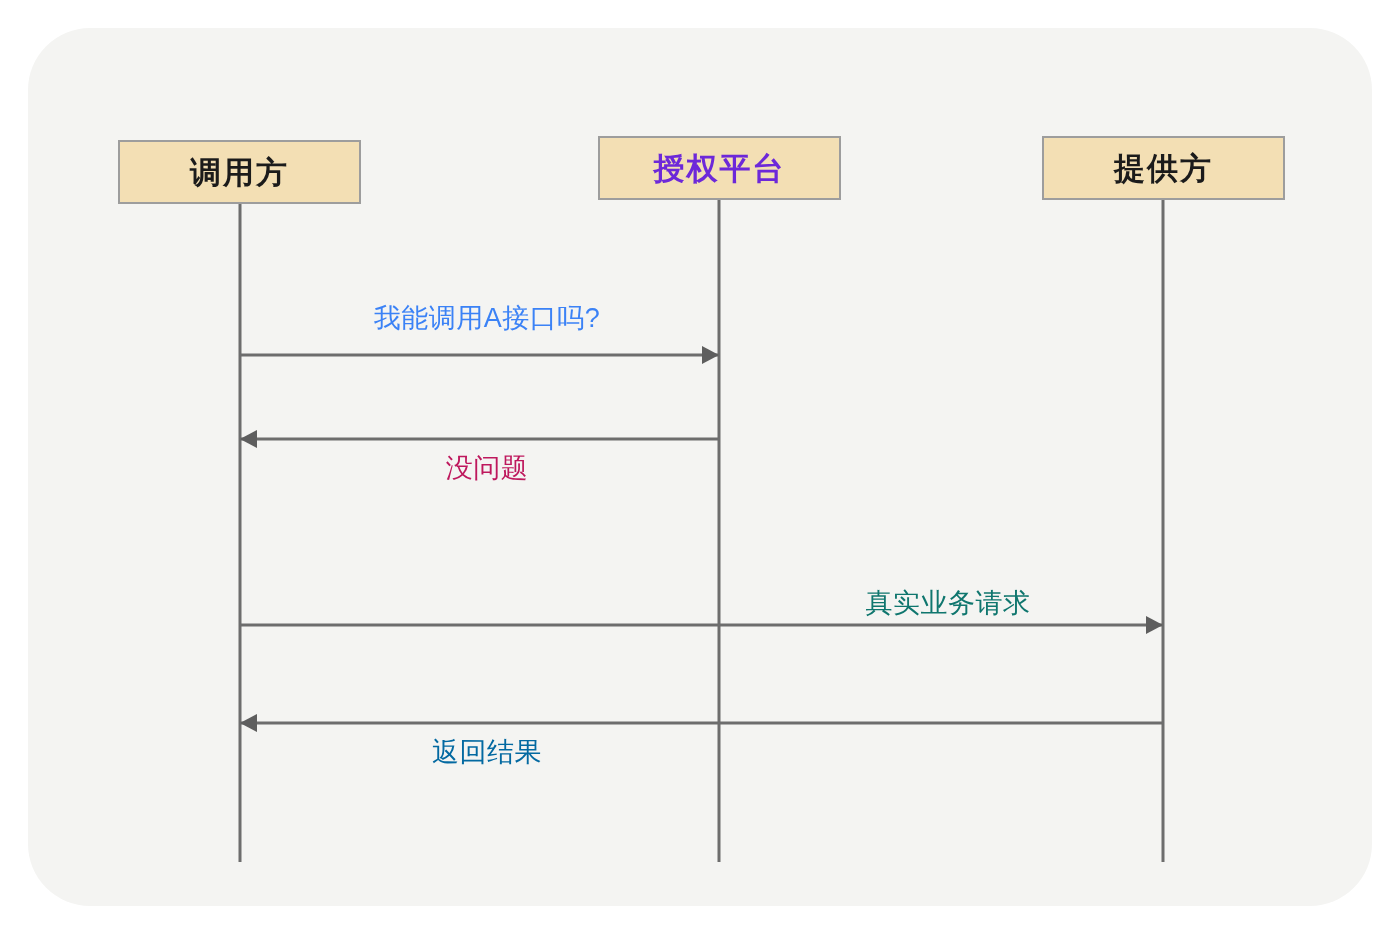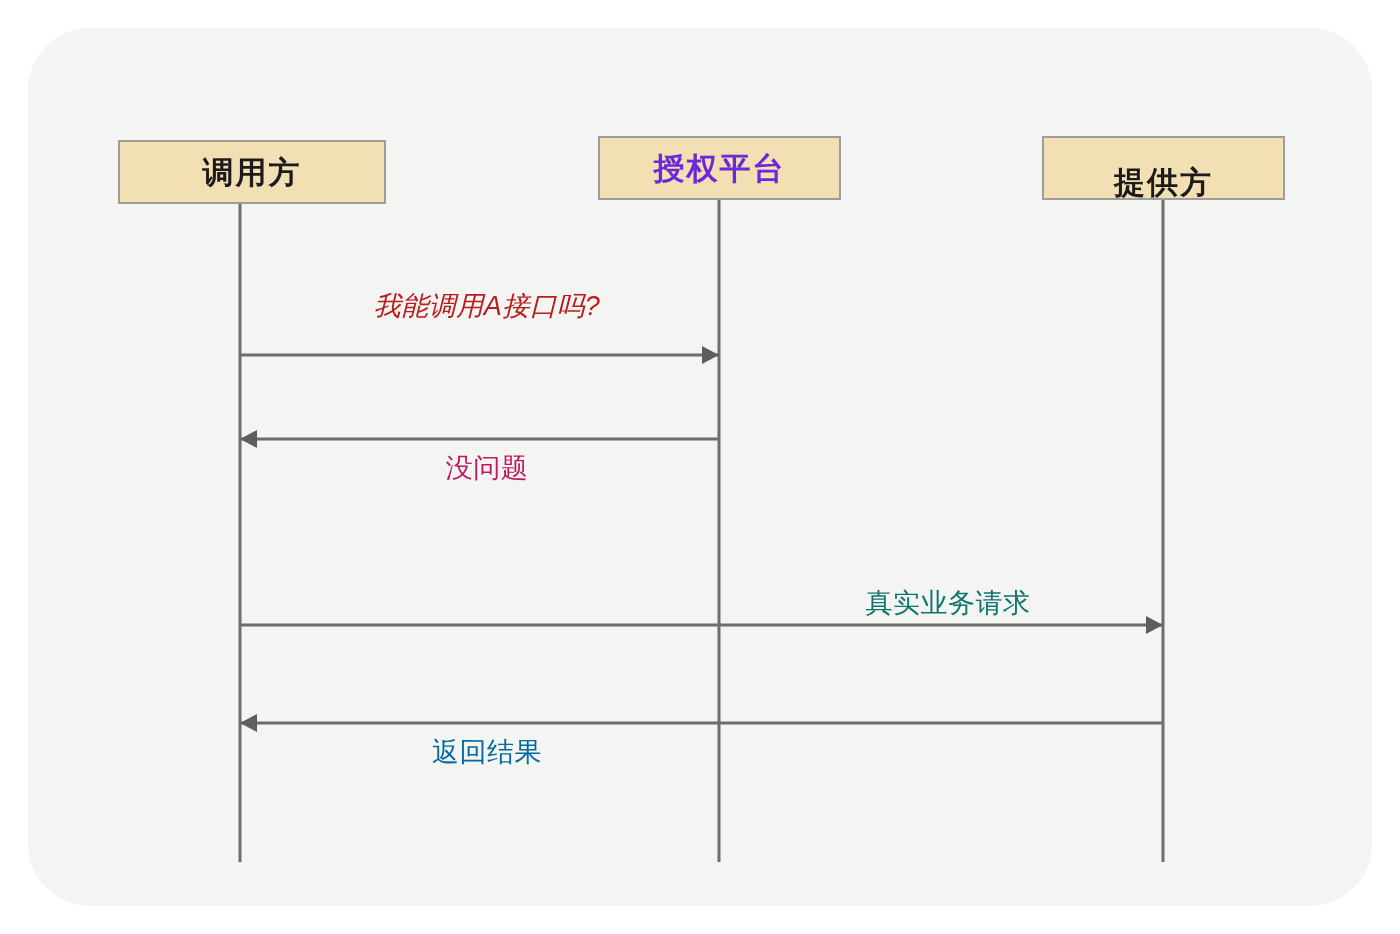--- a/index.html
+++ b/index.html
@@ -112,41 +112,41 @@
   <div id="lifelines-layer">
       <div class="lifeline" style="left: 240px; top: 204px; height: 658px; background: rgb(109, 109, 109);"></div>
       <div class="lifeline" style="left: 719px; top: 200px; height: 662px; background: rgb(109, 109, 109);"></div>
       <div class="lifeline" style="left: 1163px; top: 200px; height: 662px; background: rgb(109, 109, 109);"></div>
     </div>
   <div id="messages-layer">
       <div class="message" style="left: 240px; top: 355px; width: 479px;">
         <div class="msg-line" style="width: 479px; background: rgb(109, 109, 109);"></div>
         <div class="arrowhead right" style="left: 479px; border-left-color: rgb(94, 94, 94);"></div>
       </div>
-      <div class="msg-label above" style="left: 487px; top: 320px; color: #b91c1c; font-style: italic;">我能调用A接口吗?</div>
+      <div class="msg-label above" style="left: 487px; top: 332px; color: #3b82f6;">我能调用A接口吗?</div>
       <div class="message" style="left: 240px; top: 439px; width: 479px;">
         <div class="msg-line" style="width: 479px; background: rgb(109, 109, 109);"></div>
         <div class="arrowhead left" style="left: 0px; border-right-color: rgb(94, 94, 94);"></div>
       </div>
       <div class="msg-label below" style="left: 487px; top: 455px; color: #be185d;">没问题</div>
       <div class="message" style="left: 240px; top: 625px; width: 923px;">
         <div class="msg-line" style="width: 923px; background: rgb(109, 109, 109);"></div>
         <div class="arrowhead right" style="left: 923px; border-left-color: rgb(94, 94, 94);"></div>
       </div>
       <div class="msg-label above" style="left: 948px; top: 609px; color: #0f766e; margin-top: 8px;">真实业务请求</div>
       <div class="message" style="left: 240px; top: 723px; width: 923px;">
         <div class="msg-line" style="width: 923px; background: rgb(109, 109, 109);"></div>
         <div class="arrowhead left" style="left: 0px; border-right-color: rgb(94, 94, 94);"></div>
       </div>
       <div class="msg-label below" style="left: 487px; top: 739px; color: #0369a1;">返回结果</div>
     </div>
   <div id="participants-layer">
-      <div class="participant-box" style="left: 118px; top: 140px; width: 268px; height: 64px; background: rgb(243, 223, 180); border-color: rgb(157, 157, 157);">
+      <div class="participant-box" style="left: 118px; top: 140px; width: 243px; height: 64px; background: rgb(243, 223, 180); border-color: rgb(157, 157, 157);">
         <span class="participant-label" style="color: rgb(27, 27, 27);">调用方</span>
       </div>
       <div class="participant-box" style="left: 598px; top: 136px; width: 243px; height: 64px; background: rgb(243, 223, 180); border-color: rgb(157, 157, 157);">
         <span class="participant-label" style="color: #6d28d9;">授权平台</span>
       </div>
-      <div class="participant-box" style="left: 1042px; top: 136px; width: 243px; height: 64px; background: rgb(243, 223, 180); border-color: rgb(157, 157, 157); align-items: flex-end;">
+      <div class="participant-box" style="left: 1042px; top: 136px; width: 243px; height: 64px; background: rgb(243, 223, 180); border-color: rgb(157, 157, 157);">
         <span class="participant-label" style="color: rgb(27, 27, 27);">提供方</span>
       </div>
     </div>
 </div>
 
 </body></html>

